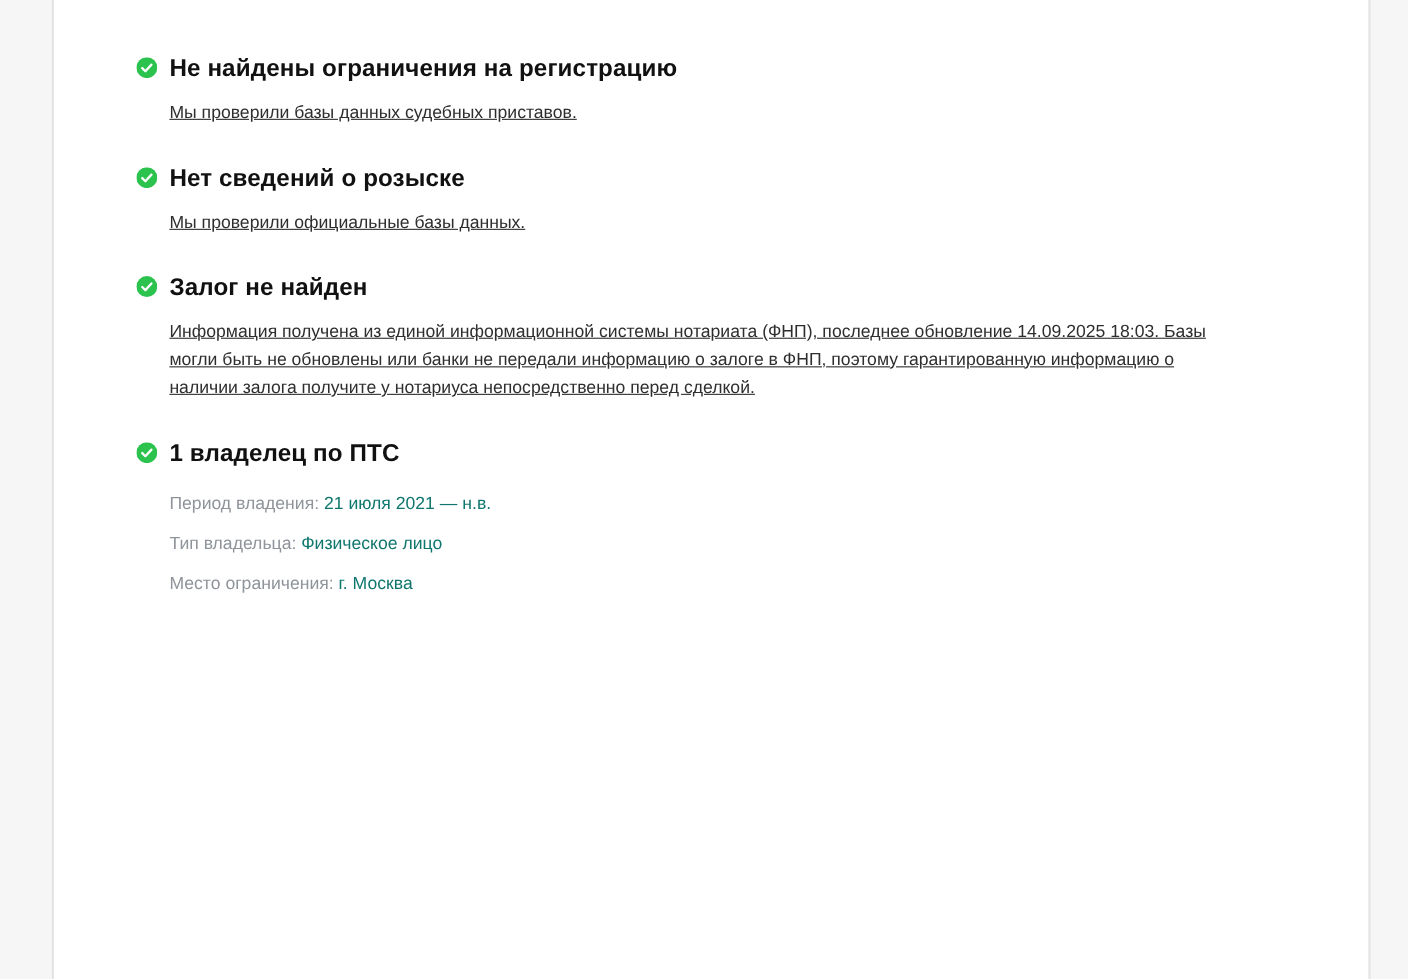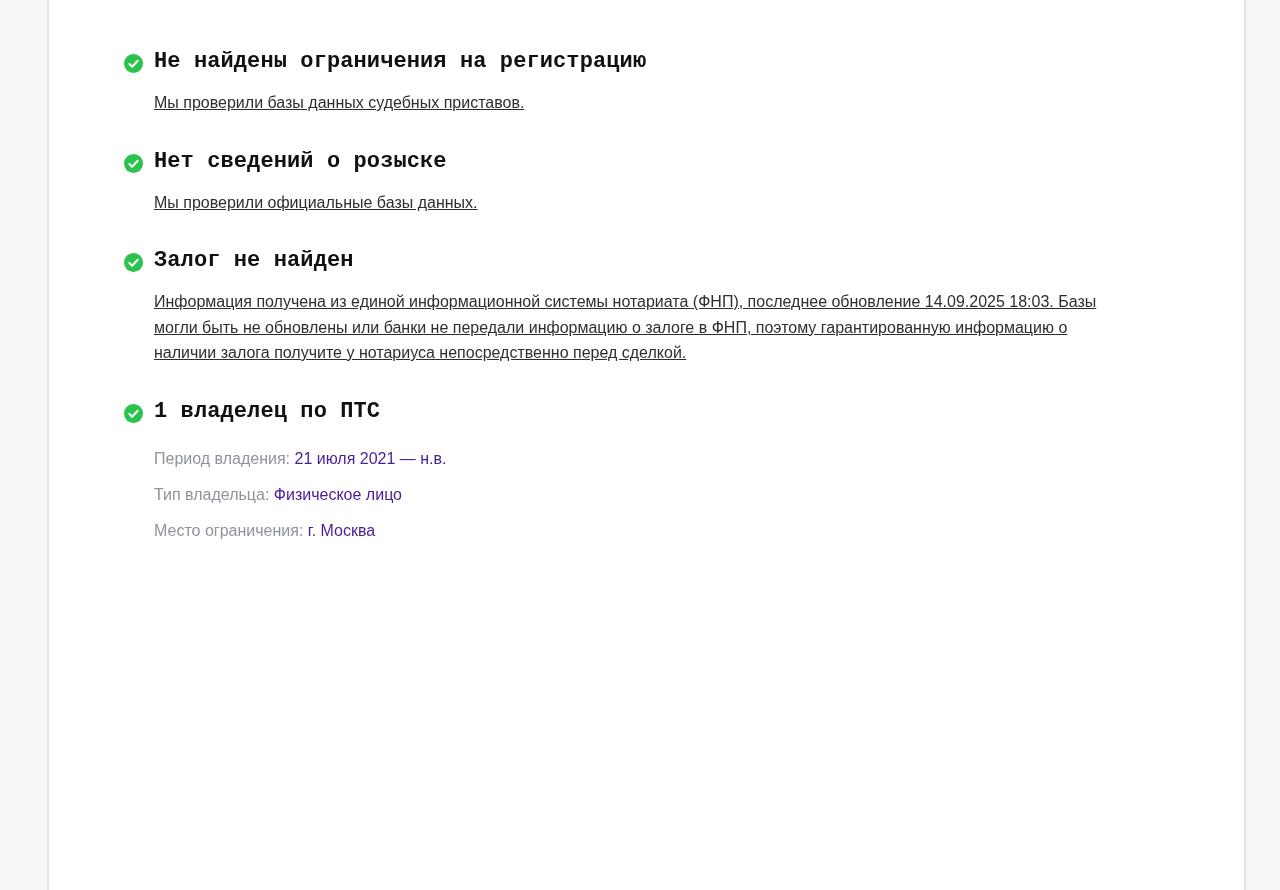--- a/index.html
+++ b/index.html
@@ -15,23 +15,22 @@
     width: 1199px;
     min-height: 890px;
     background: #ffffff;
     border-left: 2px solid #e3e3e3;
     border-right: 2px solid #e3e3e3;
     padding: 50px 90px 0 75px;
   }
   .section { margin-bottom: 34px; }
   .section-head {
     display: flex;
-    align-items: flex-end;
+    align-items: flex-start;
     gap: 11px;
-    font-family: Liberation Mono, monospace;
   }
   .check-icon {
     flex: 0 0 auto;
     width: 19px;
     height: 19px;
     margin-top: 2px;
     display: inline-block;
   }
   .check-icon svg { display: block; width: 19px; height: 19px; }
   .section-title {
@@ -49,21 +48,21 @@
     max-width: 965px;
     text-decoration: underline;
   }
   .detail-rows { margin: 27px 0 0 30px; }
   .detail-row {
     font-size: 16px;
     line-height: 18px;
     margin-bottom: 18px;
   }
   .detail-label { color: #8f939a; }
-  .detail-value { color: #4c1d95; }
+  .detail-value { color: #0f766e; }
 </style>
 </head>
 <body>
 
 <main>
   <section class="report-card">
 
     <div class="section">
       <div class="section-head">
         <span class="check-icon">

